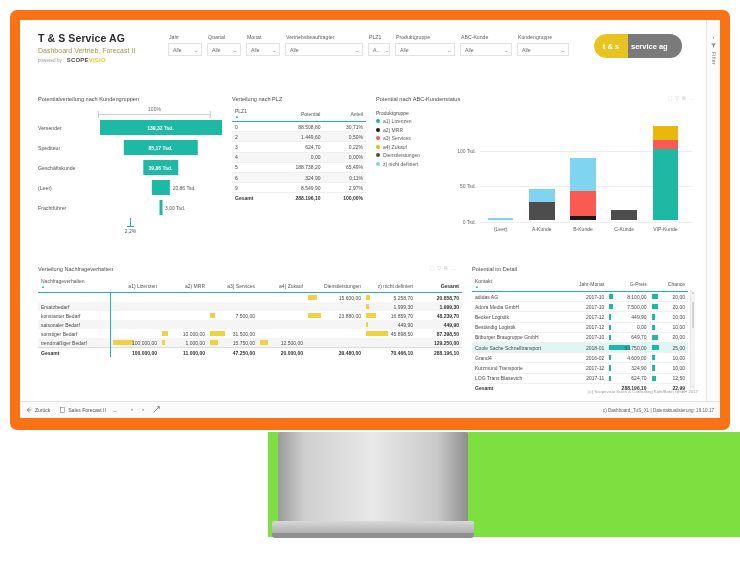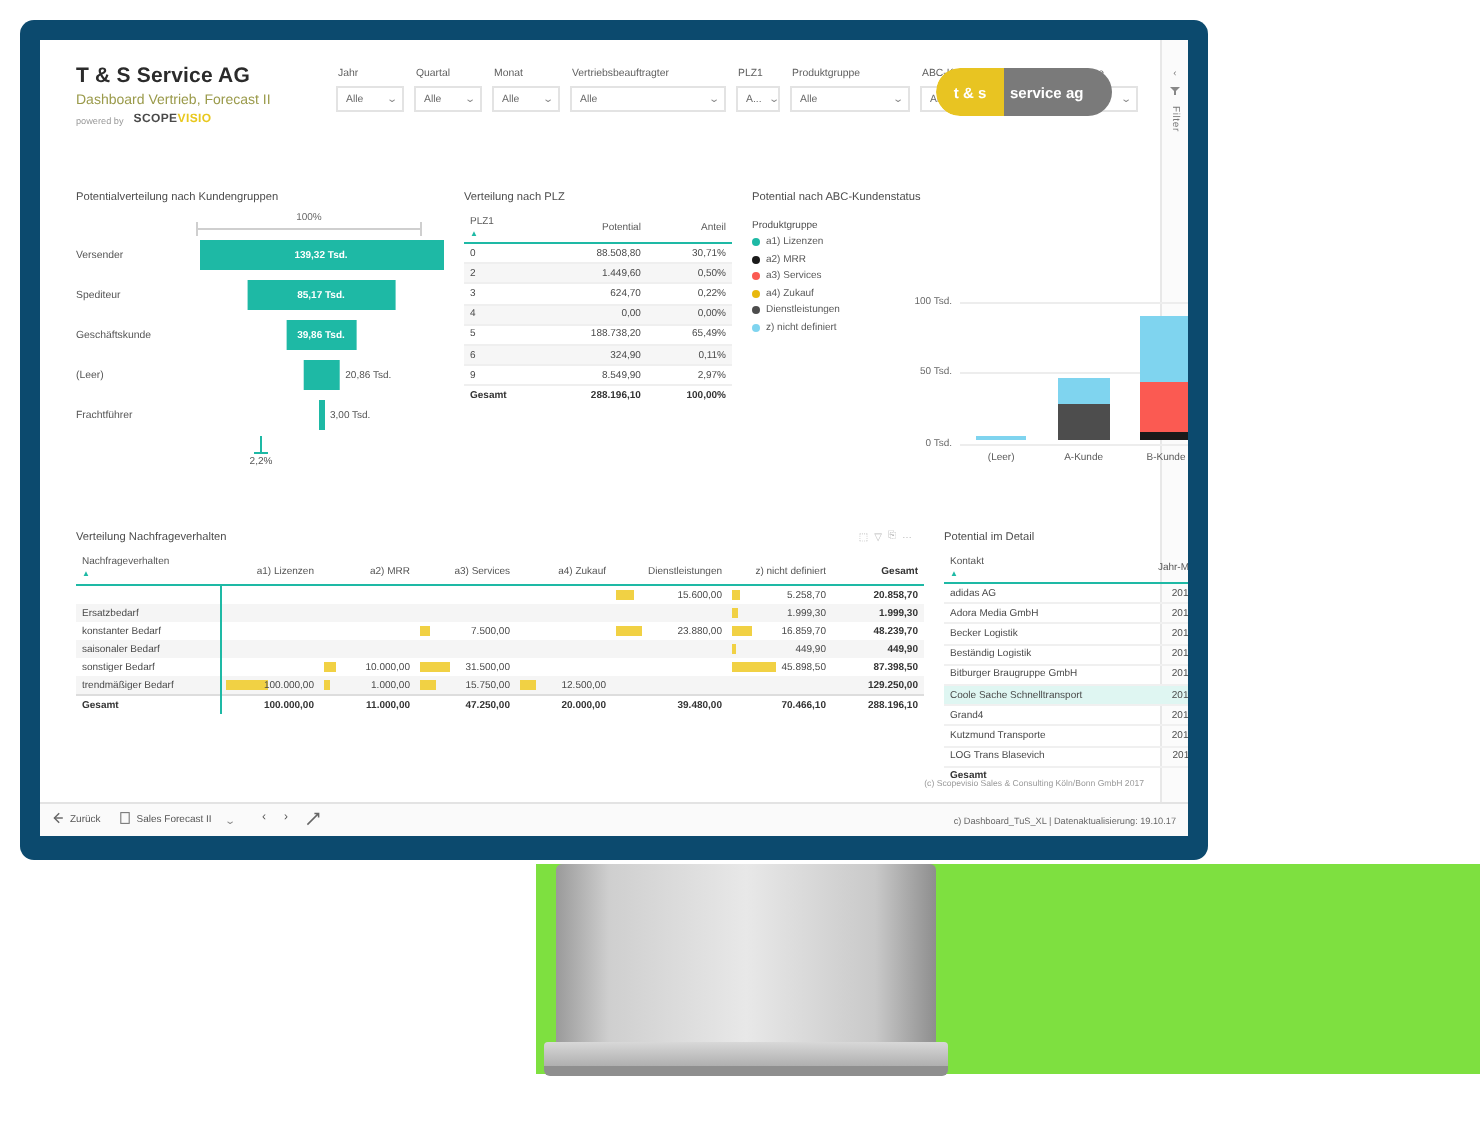--- a/index.html
+++ b/index.html
@@ -8,22 +8,22 @@
     width: 740px; height: 563px;
     background: #ffffff;
     font-family: "Liberation Sans", sans-serif;
     overflow: hidden;
   }
   #root { position: relative; width: 740px; height: 563px; background:#fff; }
 
   
   .monitor {
     position: absolute; left: 10px; top: 10px;
-    width: 594px; height: 420px;
-    background: #0c4a6e;
+    width: 720px; height: 420px;
+    background: #f97316;
     border-radius: 7px;
     padding: 10px 10px 12px 10px;
   }
   .screen {
     width: 100%; height: 100%;
     background: #ffffff;
     position: relative;
     overflow: hidden;
   }
 

